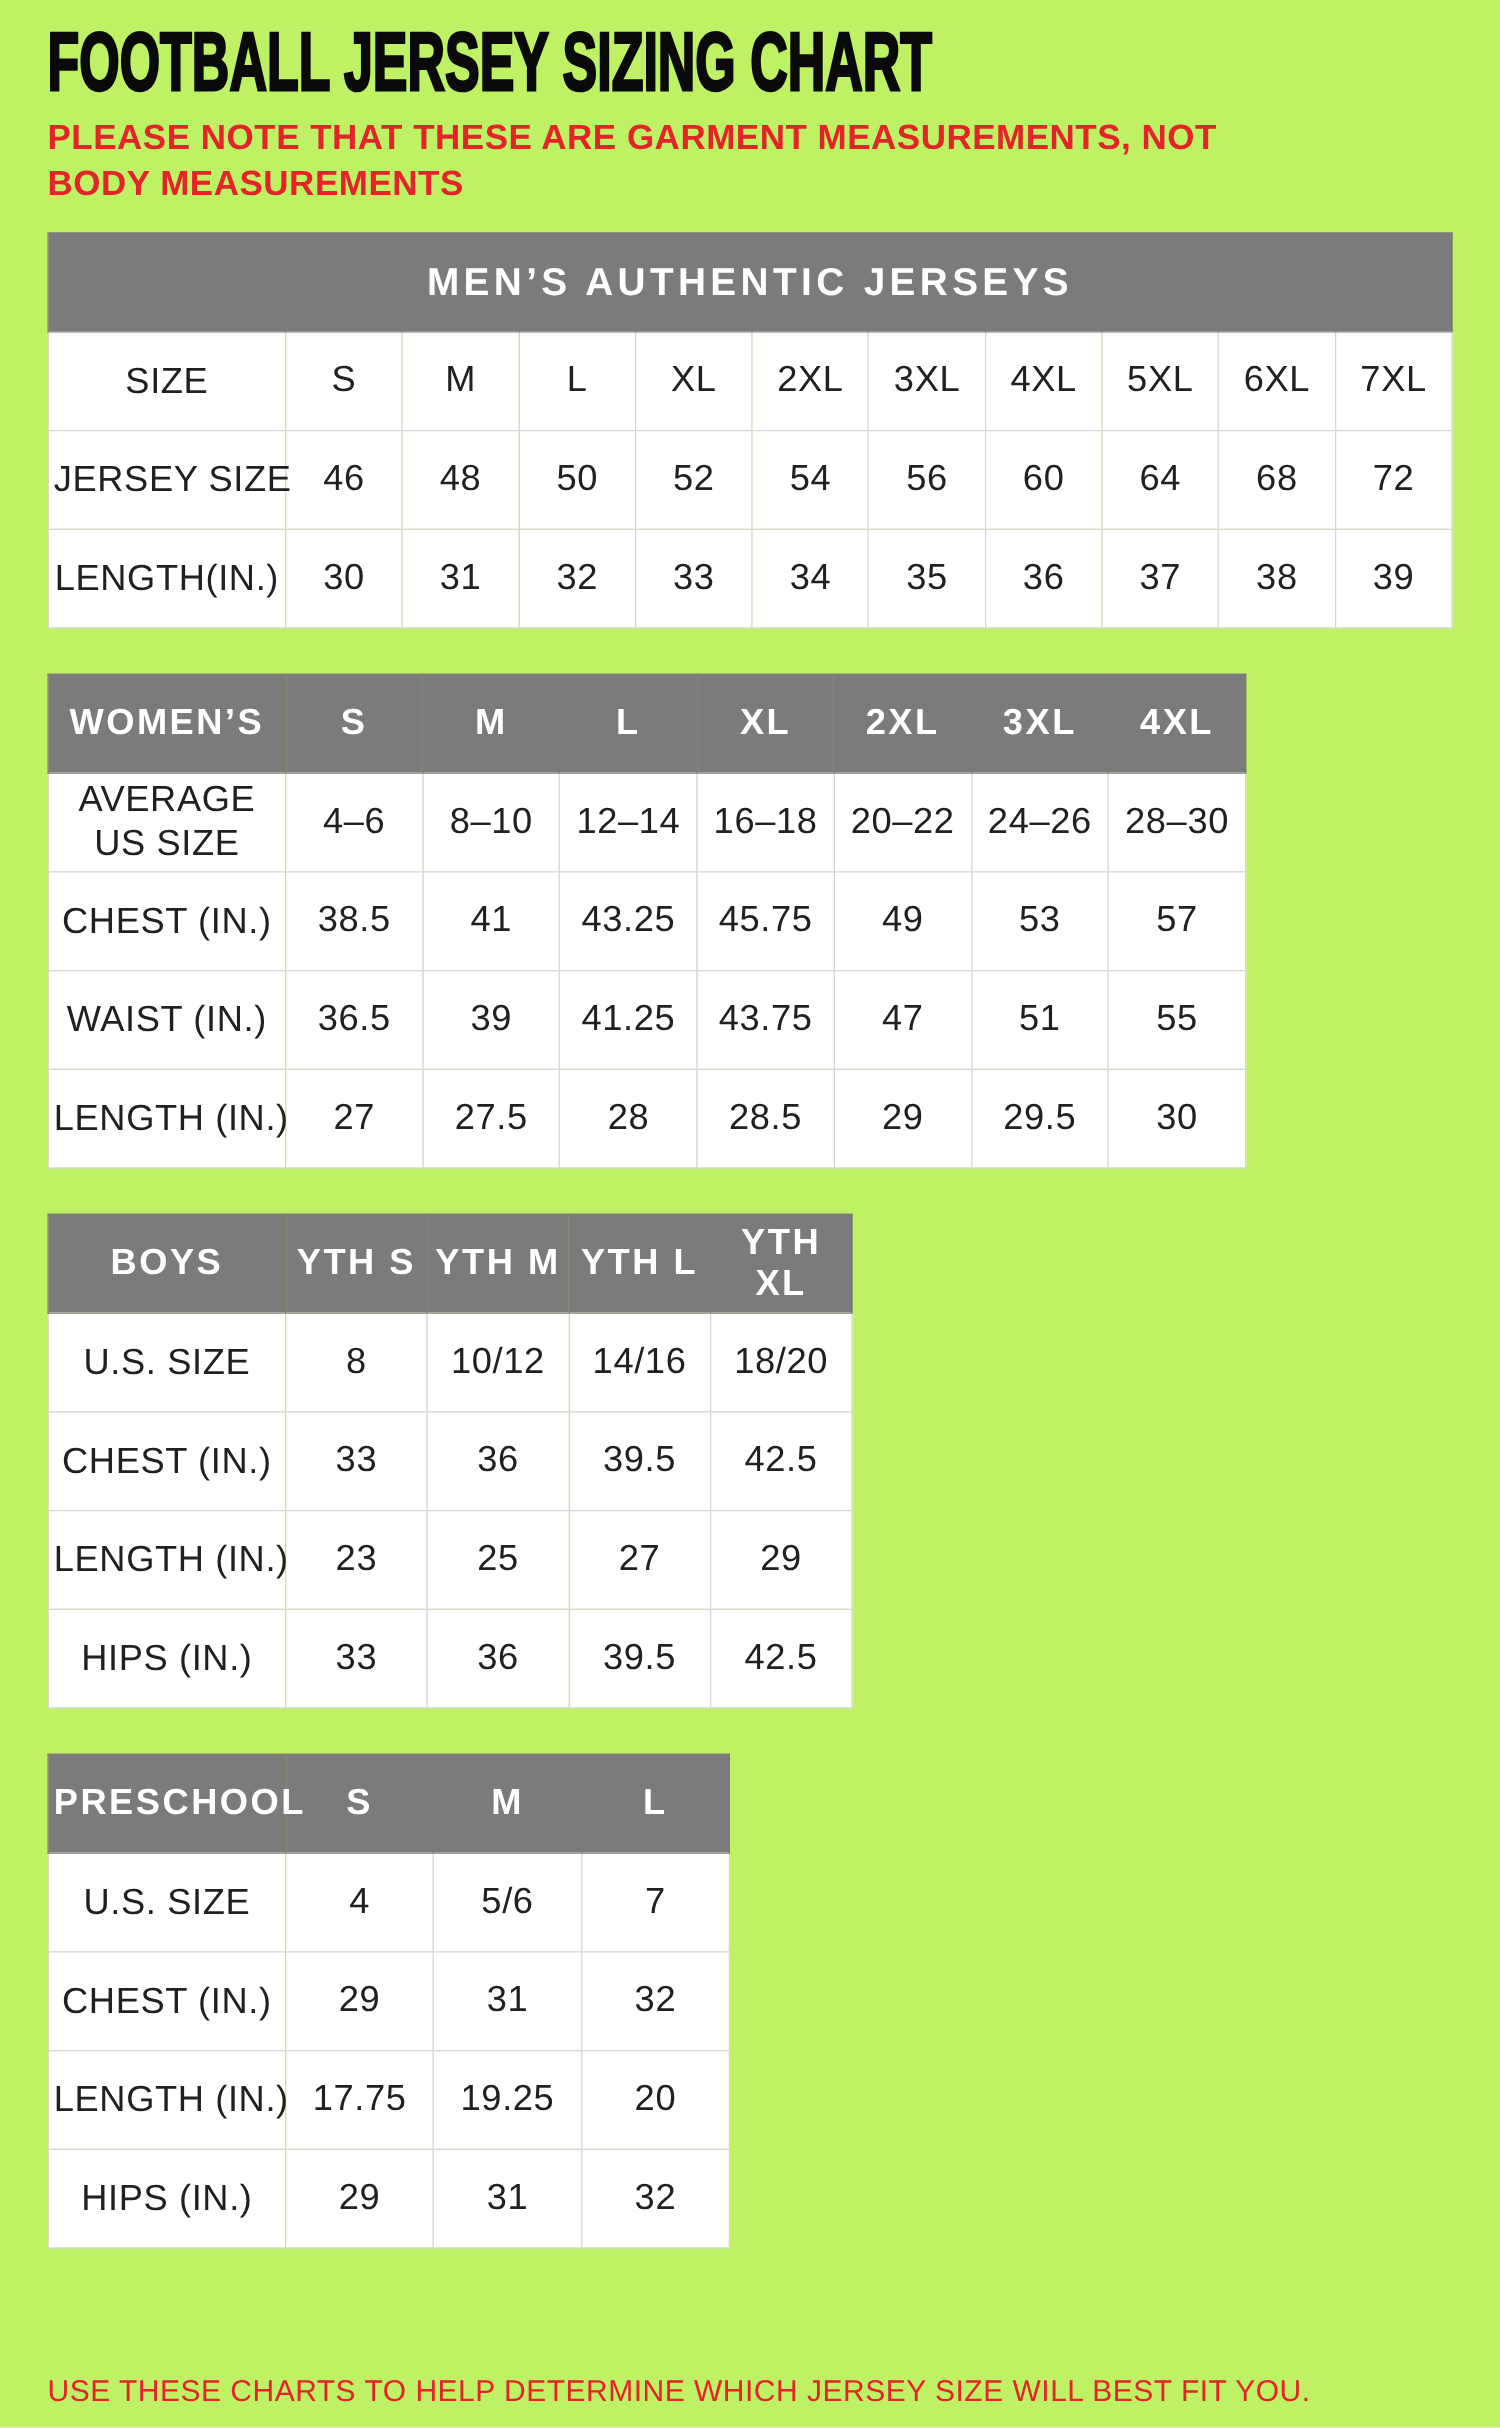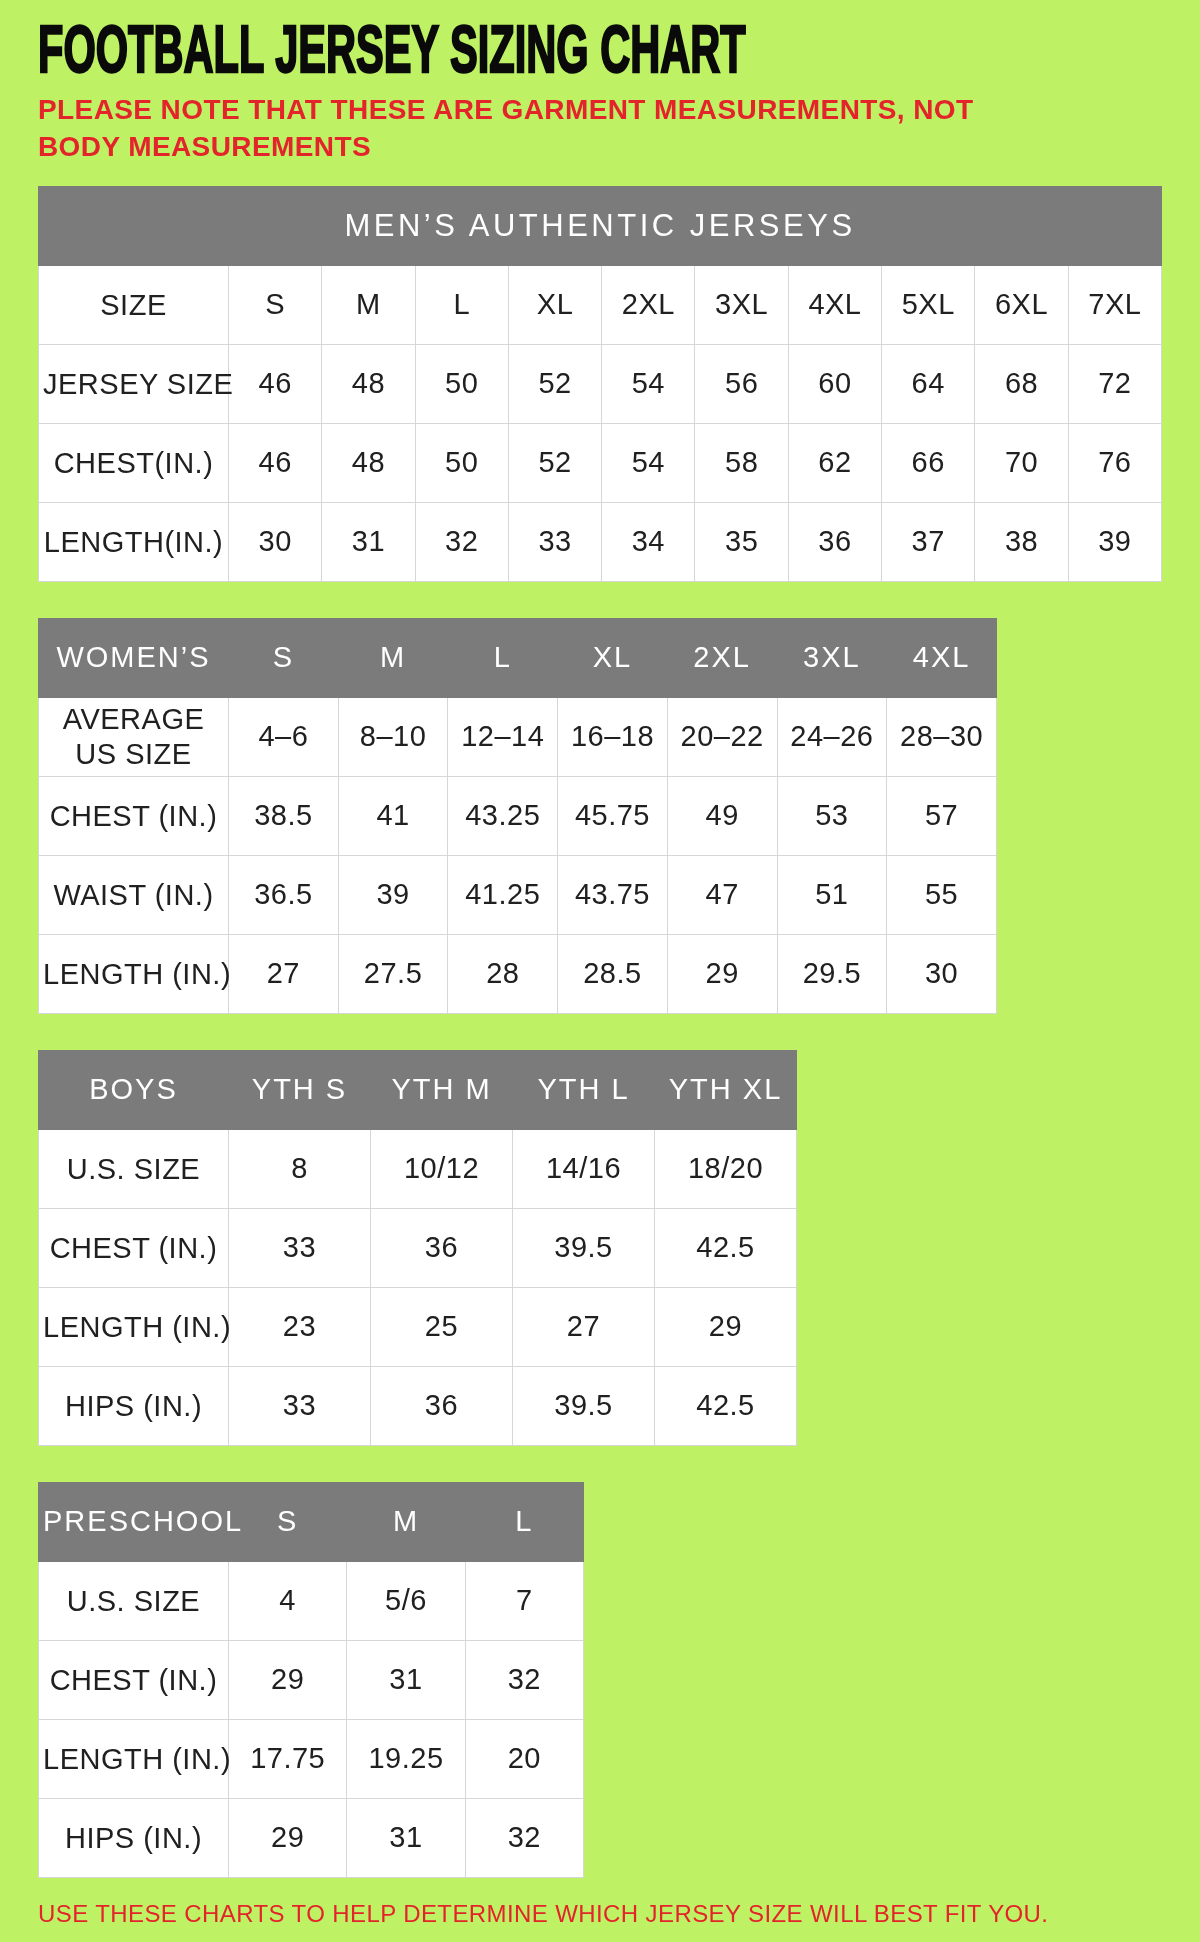--- a/index.html
+++ b/index.html
@@ -37,42 +37,42 @@
     font-weight: bold;
   }
 
   .size-table {
     border-collapse: collapse;
     table-layout: fixed;
     margin-bottom: 36px;
   }
   .t-mens      { width: 1124px; }
   .t-womens    { width: 959px; }
-  .t-boys      { width: 759px; padding-left: 48px; }
+  .t-boys      { width: 644px; padding-left: 48px; }
   .t-preschool { width: 546px; }
   col.label-w  { width: 190px; }
 
   .size-table th, .size-table td {
     height: 79px;
     text-align: center;
     vertical-align: middle;
     font-size: 29px;
     letter-spacing: 0.5px;
     padding: 2px 4px;
   }
   .size-table td {
     border: 1px solid var(--grid-line, #d6d6d6);
     color: var(--cell-text, #202020);
     background: #ffffff;
     white-space: nowrap;
   }
   th.band {
     background: var(--band-gray, #7b7b7b);
     color: var(--band-text, #ffffff);
-    font-weight: normal;
+    font-weight: bold;
     letter-spacing: 2px;
     border: 1px solid var(--band-gray, #7b7b7b);
   }
   th.banner {
     font-size: 31px;
     letter-spacing: 3.5px;
   }
   td.row-label {
     white-space: pre;
     line-height: 1.2;
@@ -126,33 +126,20 @@
           <td>50</td>
           <td>52</td>
           <td>54</td>
           <td>56</td>
           <td>60</td>
           <td>64</td>
           <td>68</td>
           <td>72</td>
         </tr>
         <tr>
-          <td class="row-label">CHEST(IN.)</td>
-          <td>46</td>
-          <td>48</td>
-          <td>50</td>
-          <td>52</td>
-          <td>54</td>
-          <td>58</td>
-          <td>62</td>
-          <td>66</td>
-          <td>70</td>
-          <td>76</td>
-        </tr>
-        <tr>
           <td class="row-label">LENGTH(IN.)</td>
           <td>30</td>
           <td>31</td>
           <td>32</td>
           <td>33</td>
           <td>34</td>
           <td>35</td>
           <td>36</td>
           <td>37</td>
           <td>38</td>

